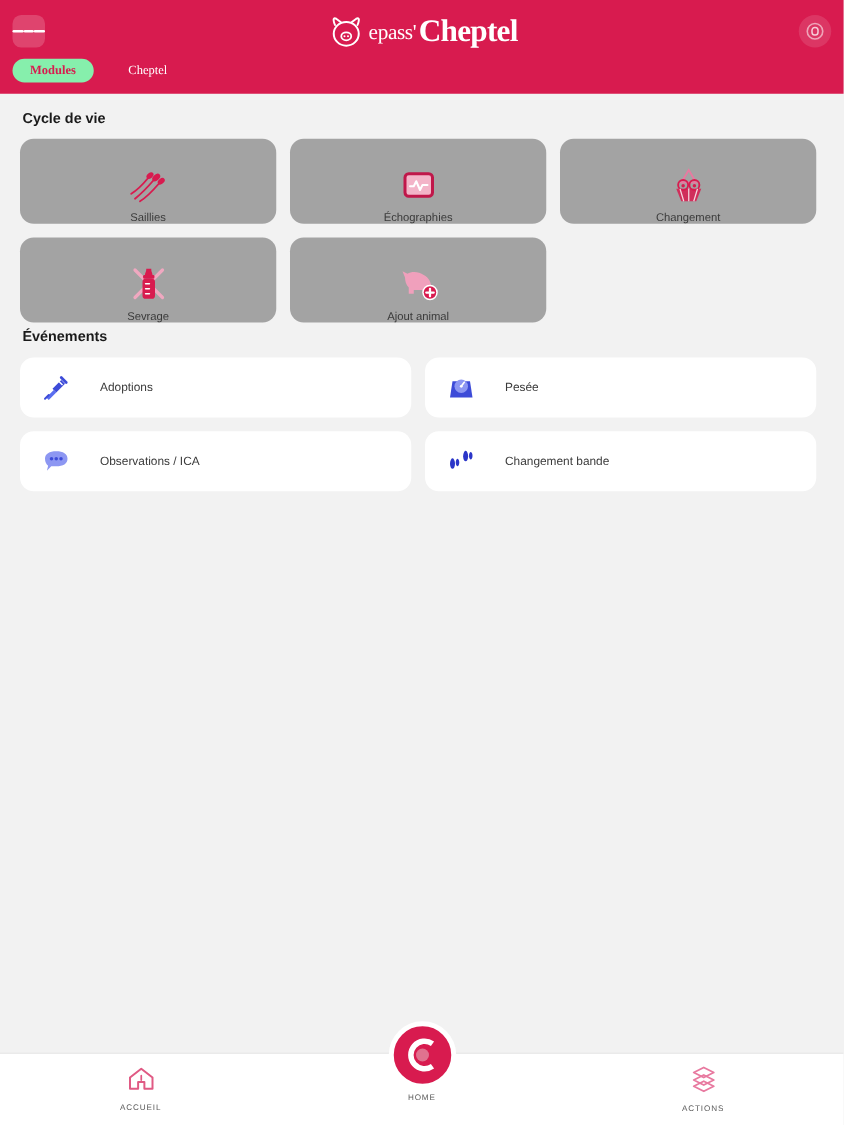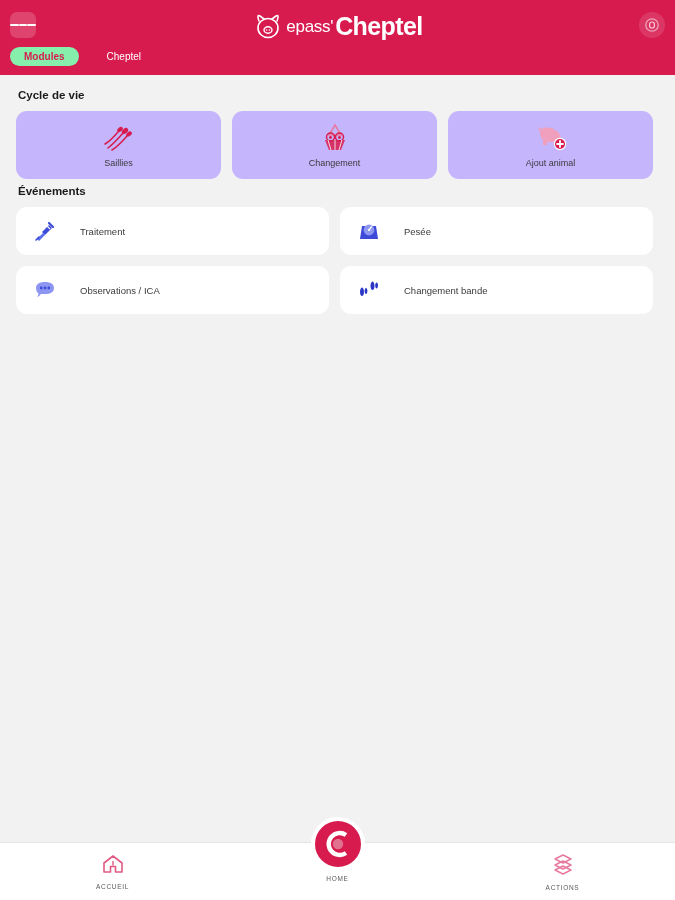--- a/index.html
+++ b/index.html
@@ -10,20 +10,21 @@
     overflow: hidden;
   }
   .app { position: relative; width: 675px; height: 900px; display: flex; flex-direction: column; }
 
   
   .header {
     background: #d81b4f;
     height: 75px;
     position: relative;
     flex: 0 0 auto;
+    font-family: Liberation Serif, serif;
   }
   .menu-btn {
     position: absolute; left: 10px; top: 12px;
     width: 26px; height: 26px;
     border-radius: 7px;
     background: rgba(255,255,255,0.18);
     display: flex; align-items: center; justify-content: center;
   }
   .menu-btn span { display:block; width: 12px; height: 1.6px; background: #fff; margin: 1.4px 0; border-radius: 1px; }
 
@@ -56,22 +57,22 @@
 
   
   .content { flex: 1 1 auto; background: #f2f2f2; padding: 14px 16px 0 16px; overflow: hidden; }
   .section-title {
     font-size: 11.5px; font-weight: bold; color: #1a1a1a; margin: 0 0 10px 2px;
   }
   .section-title.second { margin-top: 6px; }
 
   .grid { display: flex; flex-wrap: wrap; gap: 11px; }
   .card {
-    width: 205px; height: 68px; background: #c4b5fd; border-radius: 11px;
-    display: flex; flex-direction: column; align-items: center; justify-content: center;
+    width: 205px; height: 68px; background: #a3a3a3; border-radius: 11px;
+    display: flex; flex-direction: column; align-items: center; justify-content: flex-end;
     gap: 4px;
   }
   .card-icon { height: 32px; display: flex; align-items: center; justify-content: center; }
   .card-label { font-size: 9px; color: #3a3a3a; }
 
   
   .events { display: flex; flex-wrap: wrap; gap: 11px; }
   .event-row {
     width: 313px; height: 48px; background: #ffffff; border-radius: 11px;
     display: flex; align-items: center; padding-left: 16px; gap: 22px;
@@ -156,37 +157,62 @@
             <g fill="#d81b4f">
               <ellipse cx="23" cy="8" rx="3.6" ry="2.4" transform="rotate(-40 23 8)"></ellipse>
               <ellipse cx="18" cy="6.5" rx="3.2" ry="2.1" transform="rotate(-40 18 6.5)"></ellipse>
               <ellipse cx="27" cy="11" rx="3.2" ry="2.1" transform="rotate(-40 27 11)"></ellipse>
             </g>
           </svg>
         </div>
         <div class="card-label">Saillies</div>
       </div>
 
+      <div class="card">
+        <div class="card-icon">
+          <svg width="30" height="28" viewBox="0 0 30 28">
+            <rect x="4" y="4" width="22" height="18" rx="3" fill="#f3b4c8" stroke="#c0174a" stroke-width="2.4"></rect>
+            <path d="M8 14 L11 14 L13 10 L16 17 L18 13 L22 13" fill="none" stroke="#ffffff" stroke-width="1.6" stroke-linecap="round" stroke-linejoin="round"></path>
+          </svg>
+        </div>
+        <div class="card-label">Échographies</div>
+      </div>
 
 
       <div class="card">
         <div class="card-icon">
           <svg width="32" height="32" viewBox="0 0 32 32">
             <path d="M16 3 L10 13 L22 13 Z" fill="none" stroke="#e87aa0" stroke-width="1.5"></path>
             <circle cx="11.5" cy="15" r="4" fill="none" stroke="#d81b4f" stroke-width="1.5"></circle>
             <circle cx="20.5" cy="15" r="4" fill="none" stroke="#d81b4f" stroke-width="1.5"></circle>
             <circle cx="11.5" cy="15.5" r="1.4" fill="#d81b4f"></circle>
             <circle cx="20.5" cy="15.5" r="1.4" fill="#d81b4f"></circle>
             <path d="M6 18 L26 18 L22 28 L10 28 Z" fill="#d81b4f" opacity="0.85"></path>
             <path d="M9 18 L12 28 M16 18 L16 28 M23 18 L20 28" stroke="#ffffff" stroke-width="1" opacity="0.8"></path>
           </svg>
         </div>
         <div class="card-label">Changement</div>
       </div>
 
+      <div class="card">
+        <div class="card-icon">
+          <svg width="32" height="32" viewBox="0 0 32 32">
+            <path d="M5 4 L27 26 M27 4 L5 26" stroke="#f0a8c0" stroke-width="2.6" stroke-linecap="round"></path>
+            <path d="M14 3 C14 6 13 6 13 8 L19 8 C19 6 18 6 18 3 Z" fill="#d81b4f"></path>
+            <rect x="11.5" y="8" width="9" height="3" rx="1" fill="#d81b4f"></rect>
+            <rect x="11" y="11" width="10" height="16" rx="2.5" fill="#d81b4f"></rect>
+            <g stroke="#ffffff" stroke-width="1.3" stroke-linecap="round">
+              <path d="M13.5 15 L16.5 15"></path>
+              <path d="M13.5 19 L16.5 19"></path>
+              <path d="M13.5 23 L16.5 23"></path>
+            </g>
+          </svg>
+        </div>
+        <div class="card-label">Sevrage</div>
+      </div>
 
       <div class="card">
         <div class="card-icon">
           <svg width="36" height="28" viewBox="0 0 36 28">
             <path d="M7 8 L5 3 L9 5 C12 3 18 3 22 6 C26 8 28 12 28 16 L28 21 L24 21 L24 18 L14 18 L14 21 L10 21 L10 16 C8 14 7 11 7 8 Z" fill="#f0a0bc"></path>
             <circle cx="27" cy="20" r="6.2" fill="#ffffff"></circle>
             <circle cx="27" cy="20" r="5" fill="#d81b4f"></circle>
             <path d="M27 17 L27 23 M24 20 L30 20" stroke="#ffffff" stroke-width="1.8" stroke-linecap="round"></path>
           </svg>
         </div>
@@ -202,21 +228,21 @@
       <div class="event-row">
         <div class="event-icon">
           <svg width="24" height="24" viewBox="0 0 24 24">
             <path d="M4 20 L10 14 L12 16 L6 22 Z" fill="#5a6ef0"></path>
             <path d="M9 13 L16 6 L19 9 L12 16 Z" fill="#3d4bd8"></path>
             <path d="M16 4 L20 8" stroke="#3d4bd8" stroke-width="2.2" stroke-linecap="round"></path>
             <path d="M14 7 L17 10" stroke="#ffffff" stroke-width="1.1"></path>
             <path d="M3 21 L6 18" stroke="#3d4bd8" stroke-width="1.6" stroke-linecap="round"></path>
           </svg>
         </div>
-        <div class="event-label">Traitement</div>
+        <div class="event-label">Adoptions</div>
       </div>
 
       <div class="event-row">
         <div class="event-icon">
           <svg width="24" height="24" viewBox="0 0 24 24">
             <path d="M3 20 L5 7 L19 7 L21 20 Z" fill="#3d4bd8"></path>
             <circle cx="12" cy="11" r="5.4" fill="#8d97f2"></circle>
             <path d="M12 11 L14.4 7.8" stroke="#ffffff" stroke-width="1.3" stroke-linecap="round"></path>
             <circle cx="12" cy="11" r="1.1" fill="#ffffff"></circle>
           </svg>

